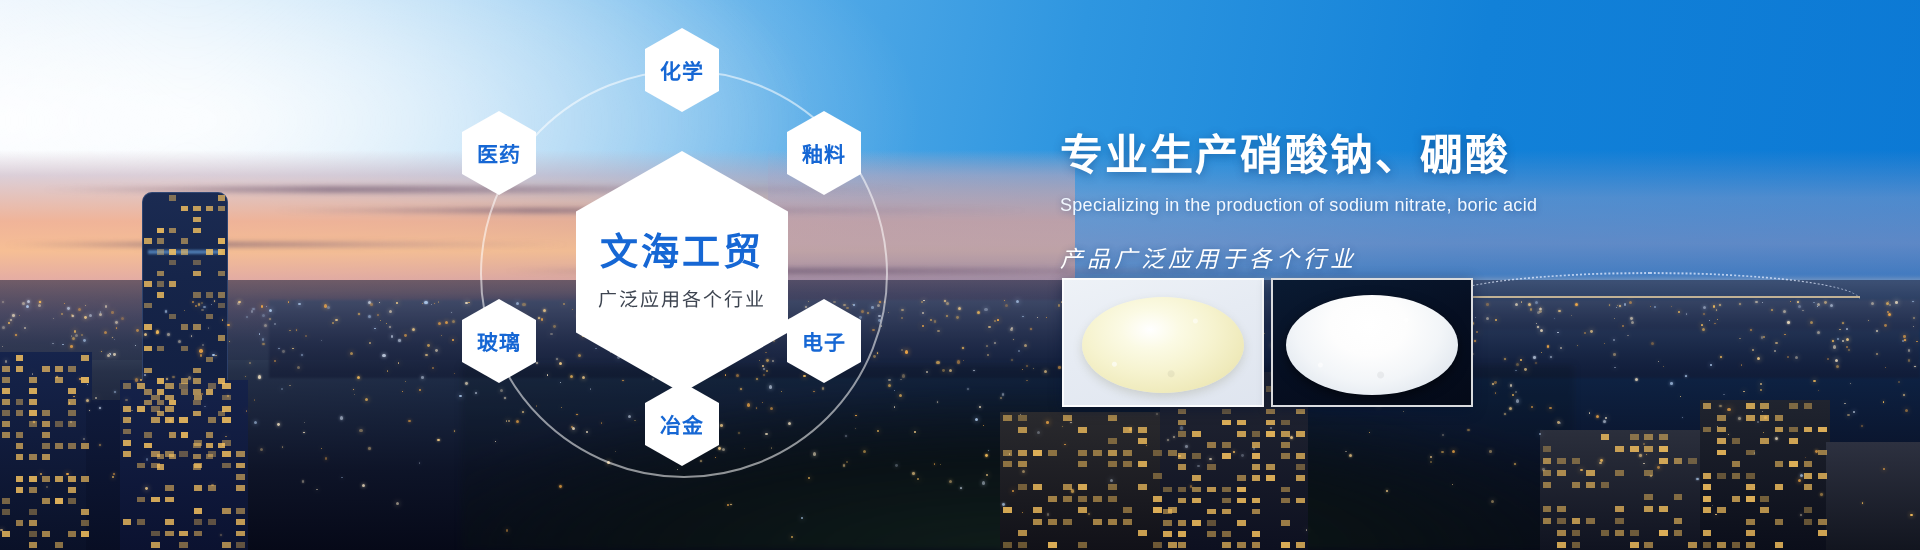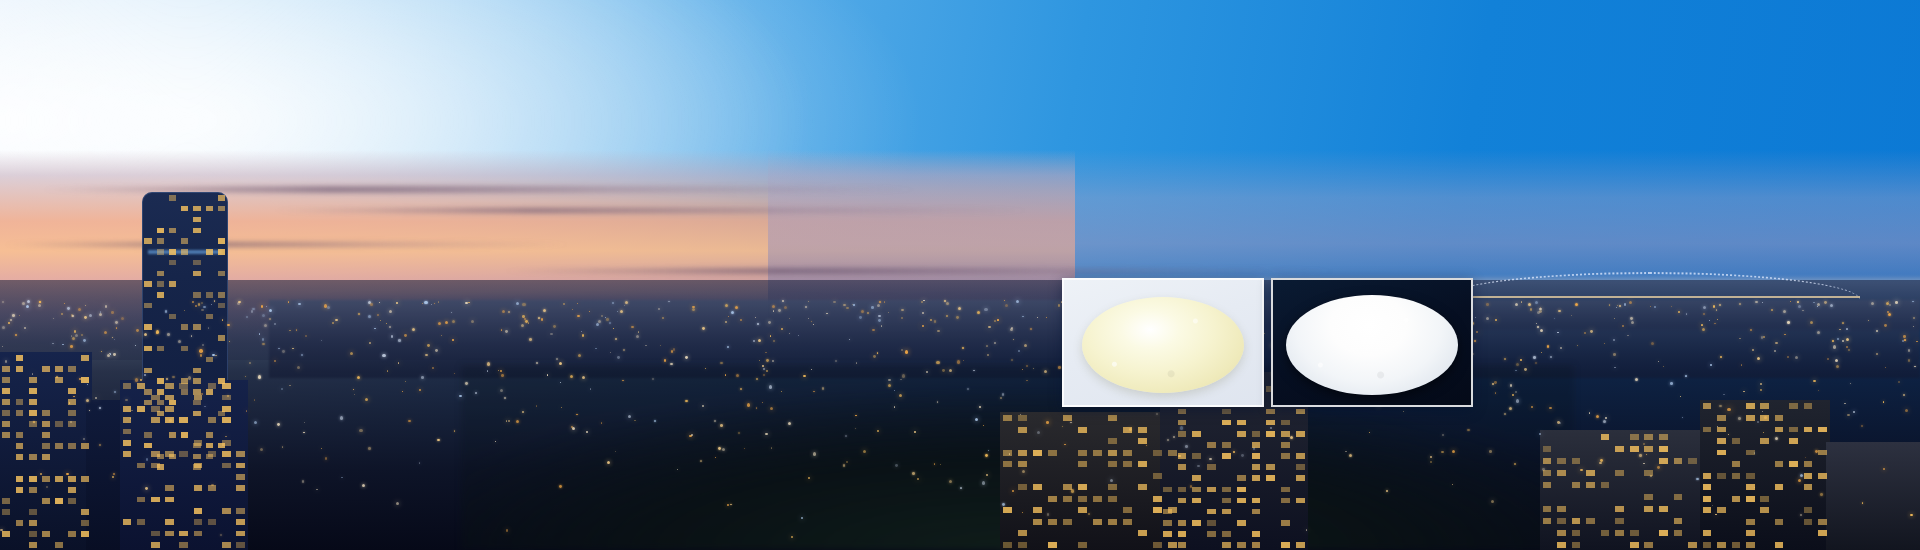--- a/index.html
+++ b/index.html
@@ -1603,21 +1603,53 @@
       <span class="win" style="left: 1745.9px; bottom: 129.2px; width: 8.7px; height: 5.8px; opacity: 0.83;"></span>
       <span class="win" style="left: 1760.4px; bottom: 129.2px; width: 8.7px; height: 5.8px; opacity: 0.85;"></span>
       <span class="win" style="left: 1774.8px; bottom: 129.2px; width: 8.7px; height: 5.8px; opacity: 0.67;"></span>
       <span class="win" style="left: 1702.6px; bottom: 140.8px; width: 8.7px; height: 5.8px; opacity: 0.74;"></span>
       <span class="win" style="left: 1745.9px; bottom: 140.8px; width: 8.7px; height: 5.8px; opacity: 0.9;"></span>
       <span class="win" style="left: 1760.4px; bottom: 140.8px; width: 8.7px; height: 5.8px; opacity: 0.77;"></span>
       <span class="win" style="left: 1789.3px; bottom: 140.8px; width: 8.7px; height: 5.8px; opacity: 0.5;"></span>
       <span class="win" style="left: 1803.7px; bottom: 140.8px; width: 8.7px; height: 5.8px; opacity: 0.49;"></span>
     </div>
 
-
+  <div class="diagram">
+    <div class="ring"></div>
+
+    <div class="hex hex-sm h-top">
+      <span>化学</span>
+    </div>
+    <div class="hex hex-sm h-tr">
+      <span>釉料</span>
+    </div>
+    <div class="hex hex-sm h-br">
+      <span>电子</span>
+    </div>
+    <div class="hex hex-sm h-bot">
+      <span>冶金</span>
+    </div>
+    <div class="hex hex-sm h-bl">
+      <span>玻璃</span>
+    </div>
+    <div class="hex hex-sm h-tl">
+      <span>医药</span>
+    </div>
+
+    <div class="hex hex-center">
+      <div class="brand">文海工贸</div>
+      <div class="tagline">广泛应用各个行业</div>
+    </div>
+  </div>
+
+  <div class="copy">
+    <div class="headline">专业生产硝酸钠、硼酸</div>
+    <div class="subline">Specializing in the production of sodium nitrate, boric acid</div>
+    <div class="slogan">产品广泛应用于各个行业</div>
+  </div>
 
   <div class="products">
     <div class="pcard p1">
       <div class="pile yellowish"></div>
     </div>
     <div class="pcard p2">
       <div class="pile white"></div>
     </div>
   </div>
 

